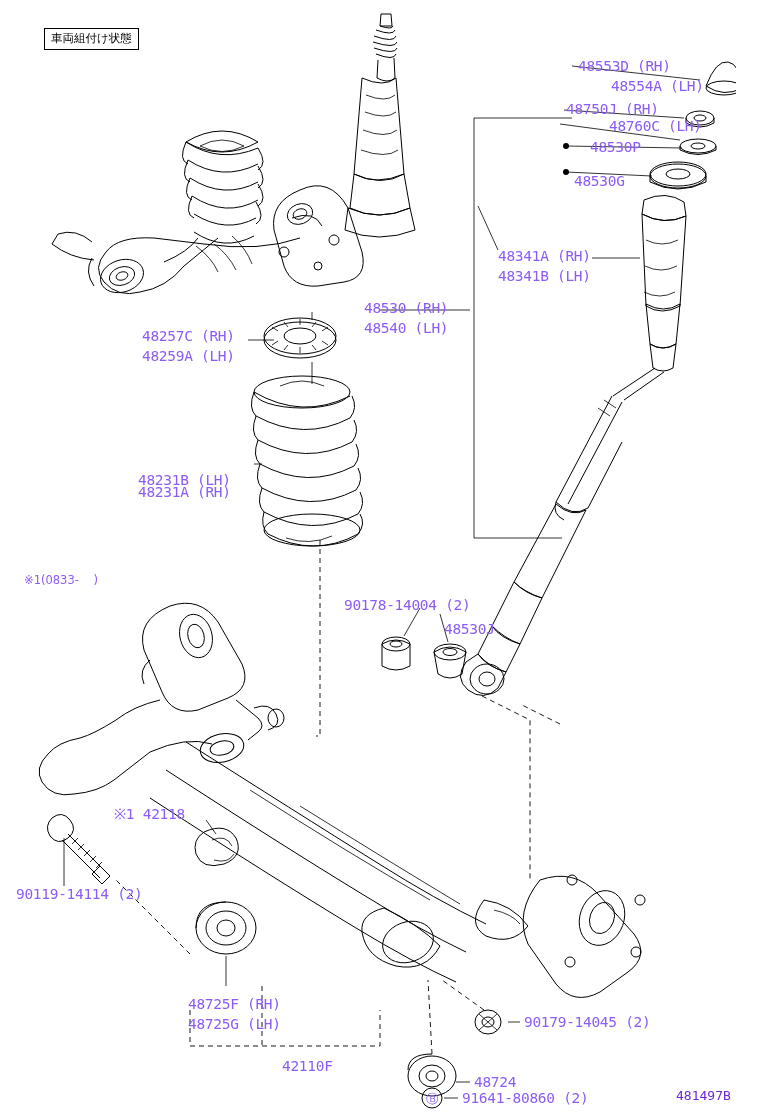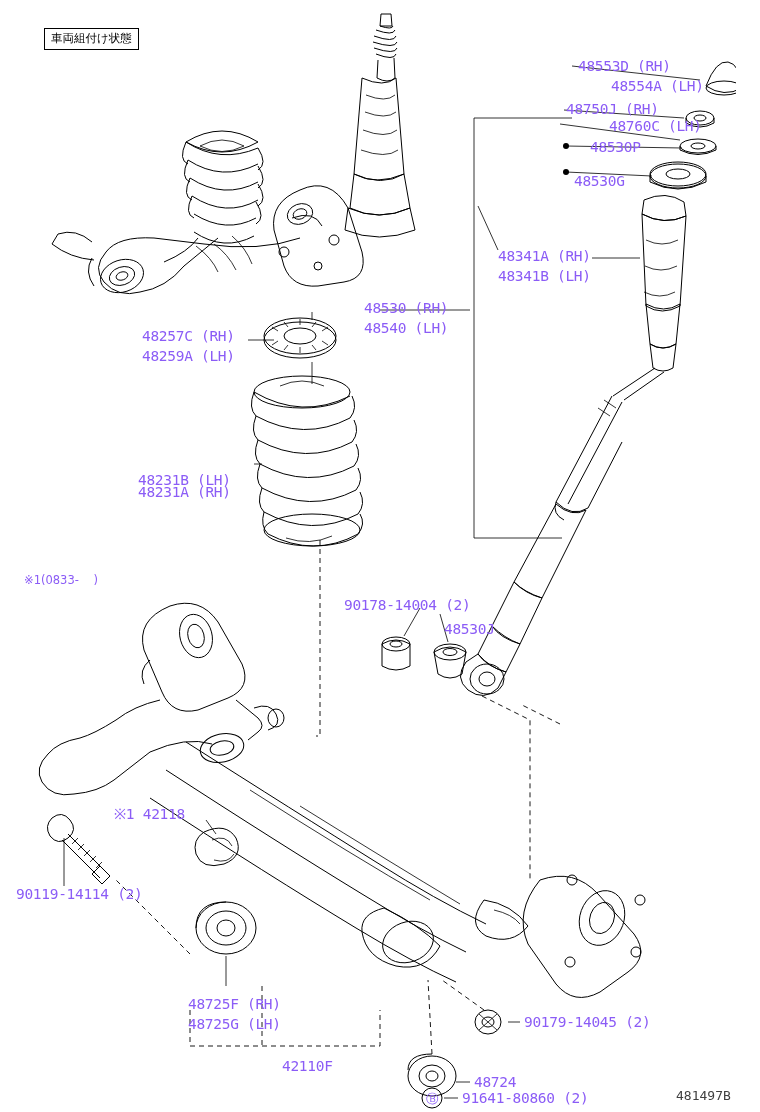--- a/index.html
+++ b/index.html
@@ -43,21 +43,21 @@
     font-size: 11.5px;
     padding: 2px 6px 3px 6px;
     background: #fff;
     color: #000;
     white-space: pre;
   }
   .figcode {
     position: absolute;
     font-family: "DejaVu Sans Mono", monospace;
     font-size: 13px;
-    color: #404040;
+    color: #6d28d9;
     letter-spacing: 0px;
   }
   svg.art {
     position: absolute;
     left: 0;
     top: 0;
     width: 760px;
     height: 1112px;
   }
   .art path, .art line, .art polyline, .art ellipse, .art circle, .art rect {

